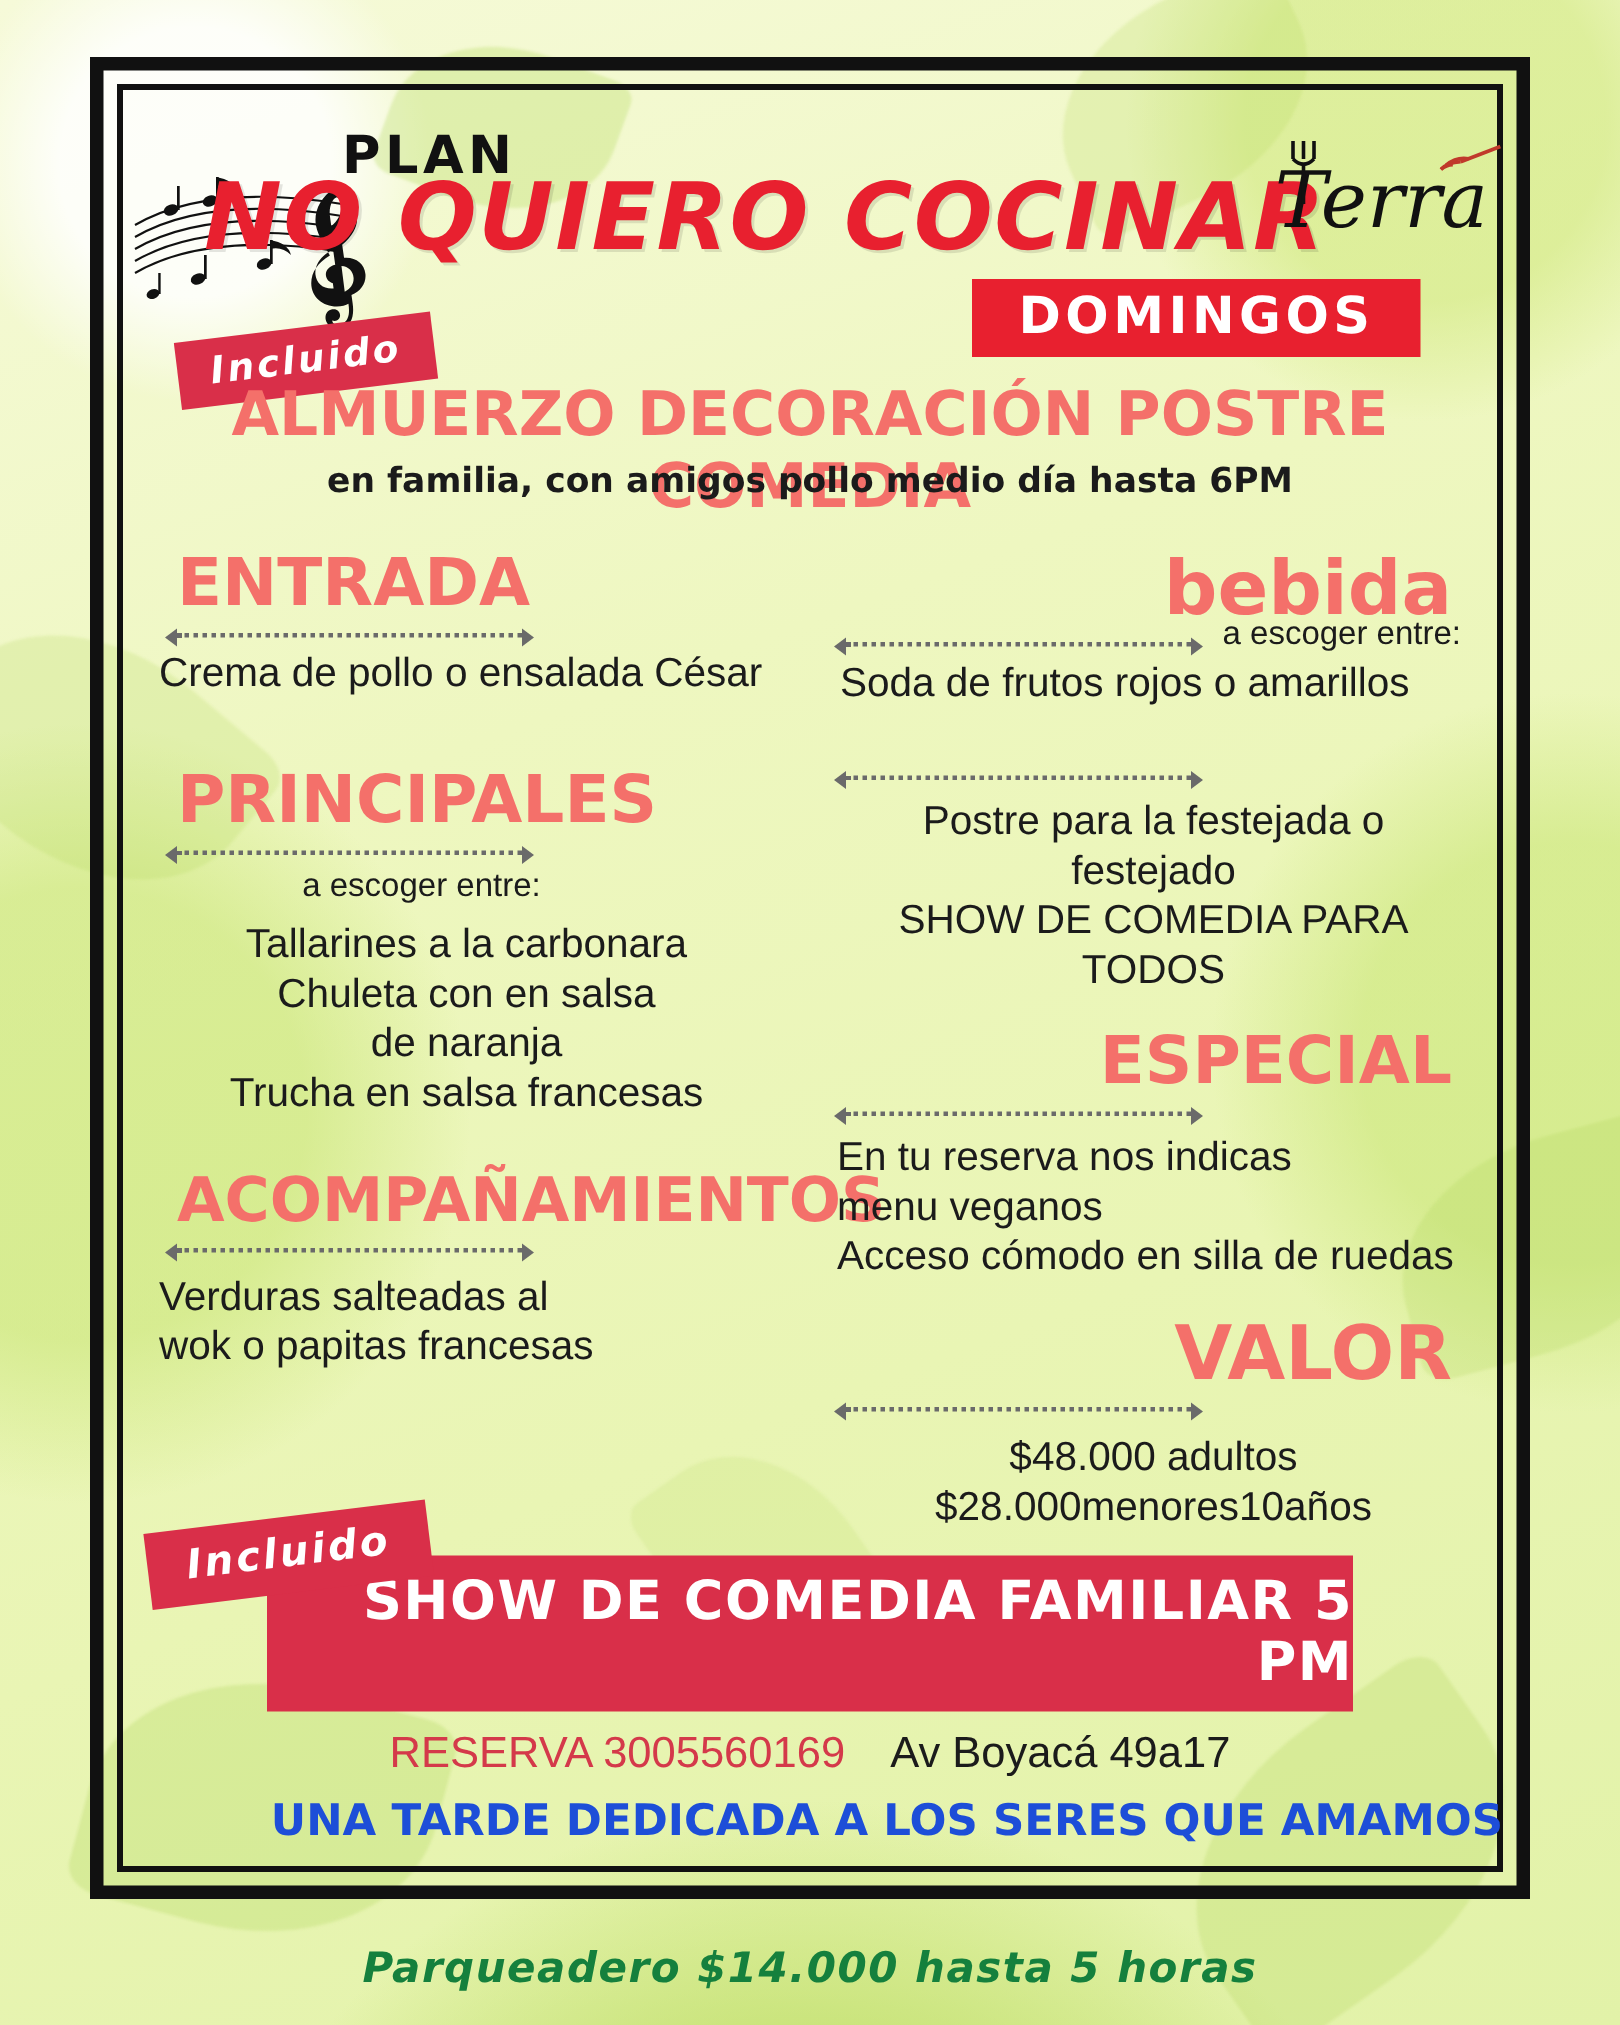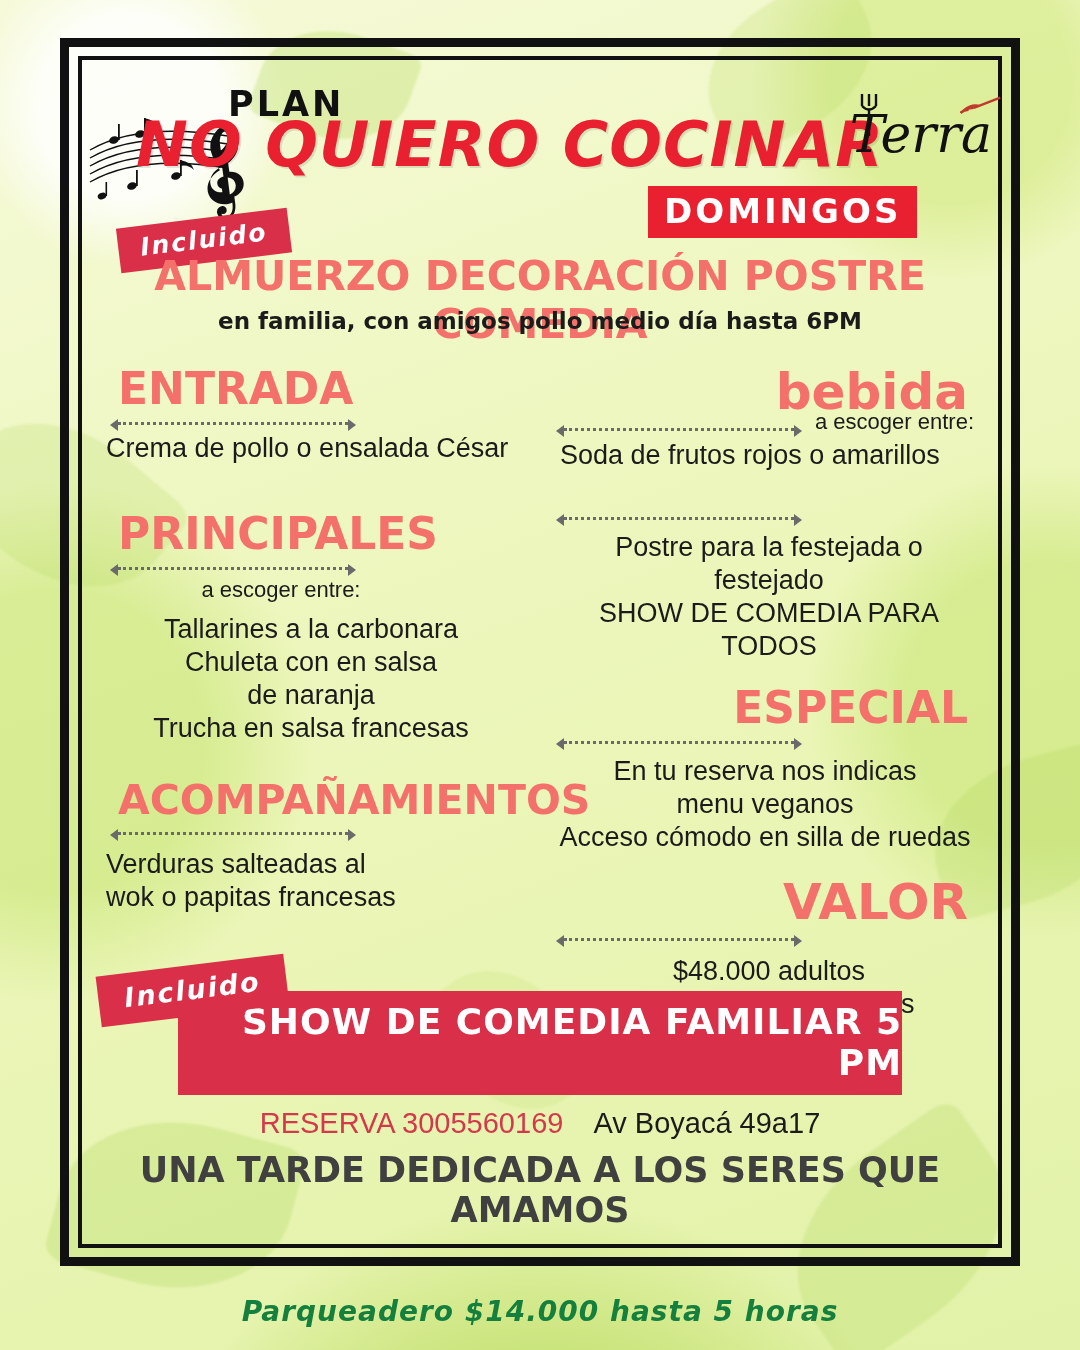--- a/index.html
+++ b/index.html
@@ -110,21 +110,21 @@
   }
   .domingos {
     position: absolute;
     left: 570px; top: 130px;
     background: #e8202f;
     color: #fff;
     font-family: "DejaVu Sans", sans-serif;
     font-weight: bold;
     font-size: 34px;
     letter-spacing: 3px;
-    padding: 5px 16px 7px;
+    padding: 5px 31px 7px;
   }
   .incluido-tag {
     position: absolute;
     background: #d92f49;
     color: #fff;
     font-family: "DejaVu Sans", sans-serif;
     font-weight: bold;
     font-style: italic;
     letter-spacing: 2px;
     transform: rotate(-7deg);
@@ -206,21 +206,21 @@
     color: #1b1b1b;
   }
 
   .body-text {
     font-family: "Liberation Sans", sans-serif;
     font-size: 27px;
     color: #1b1b1b;
     line-height: 1.22;
   }
   .body-center { text-align: center; }
-  .body-right { text-align: center; padding-right: 8px; }
+  .body-right { text-align: left; padding-right: 8px; }
   .body-left { text-align: left; padding-left: 6px; }
 
   .inline-note {
     position: relative;
     top: -30px;
     text-align: right;
     padding-right: 6px;
     font-size: 22px;
     color: #1b1b1b;
     height: 0;
@@ -248,25 +248,25 @@
   }
   .reserva {
     text-align: center;
     font-family: "Liberation Sans", sans-serif;
     font-size: 29px;
     color: #d4394a;
     margin-top: 12px;
   }
   .reserva .addr { color: #1b1b1b; margin-left: 22px; }
   .closing {
-    text-align: center;
-    font-family: "DejaVu Sans", sans-serif;
-    font-weight: bold;
-    font-size: 35px;
-    color: #404040;
+    text-align: right;
+    font-family: "DejaVu Sans", sans-serif;
+    font-weight: bold;
+    font-size: 29px;
+    color: #1d4ed8;
     margin-top: 10px;
     letter-spacing: 0px;
   }
 
   .footer-note {
     position: absolute;
     left: 0; right: 0; bottom: 22px;
     text-align: center;
     font-family: "DejaVu Sans", sans-serif;
     font-weight: bold;

